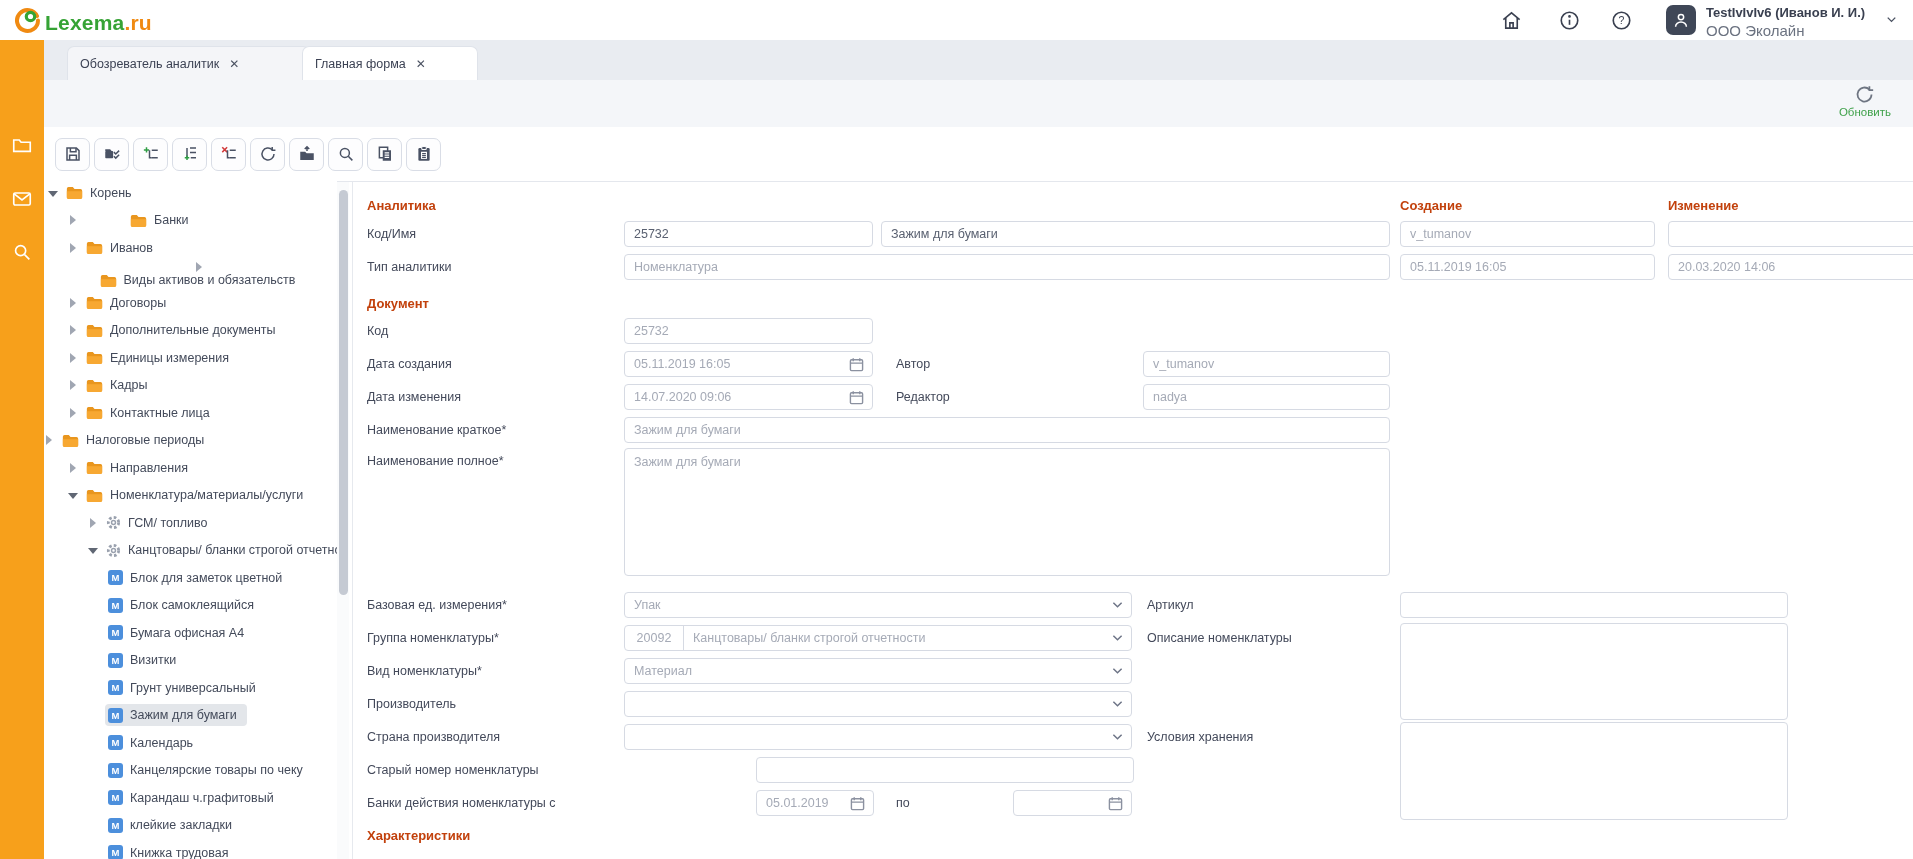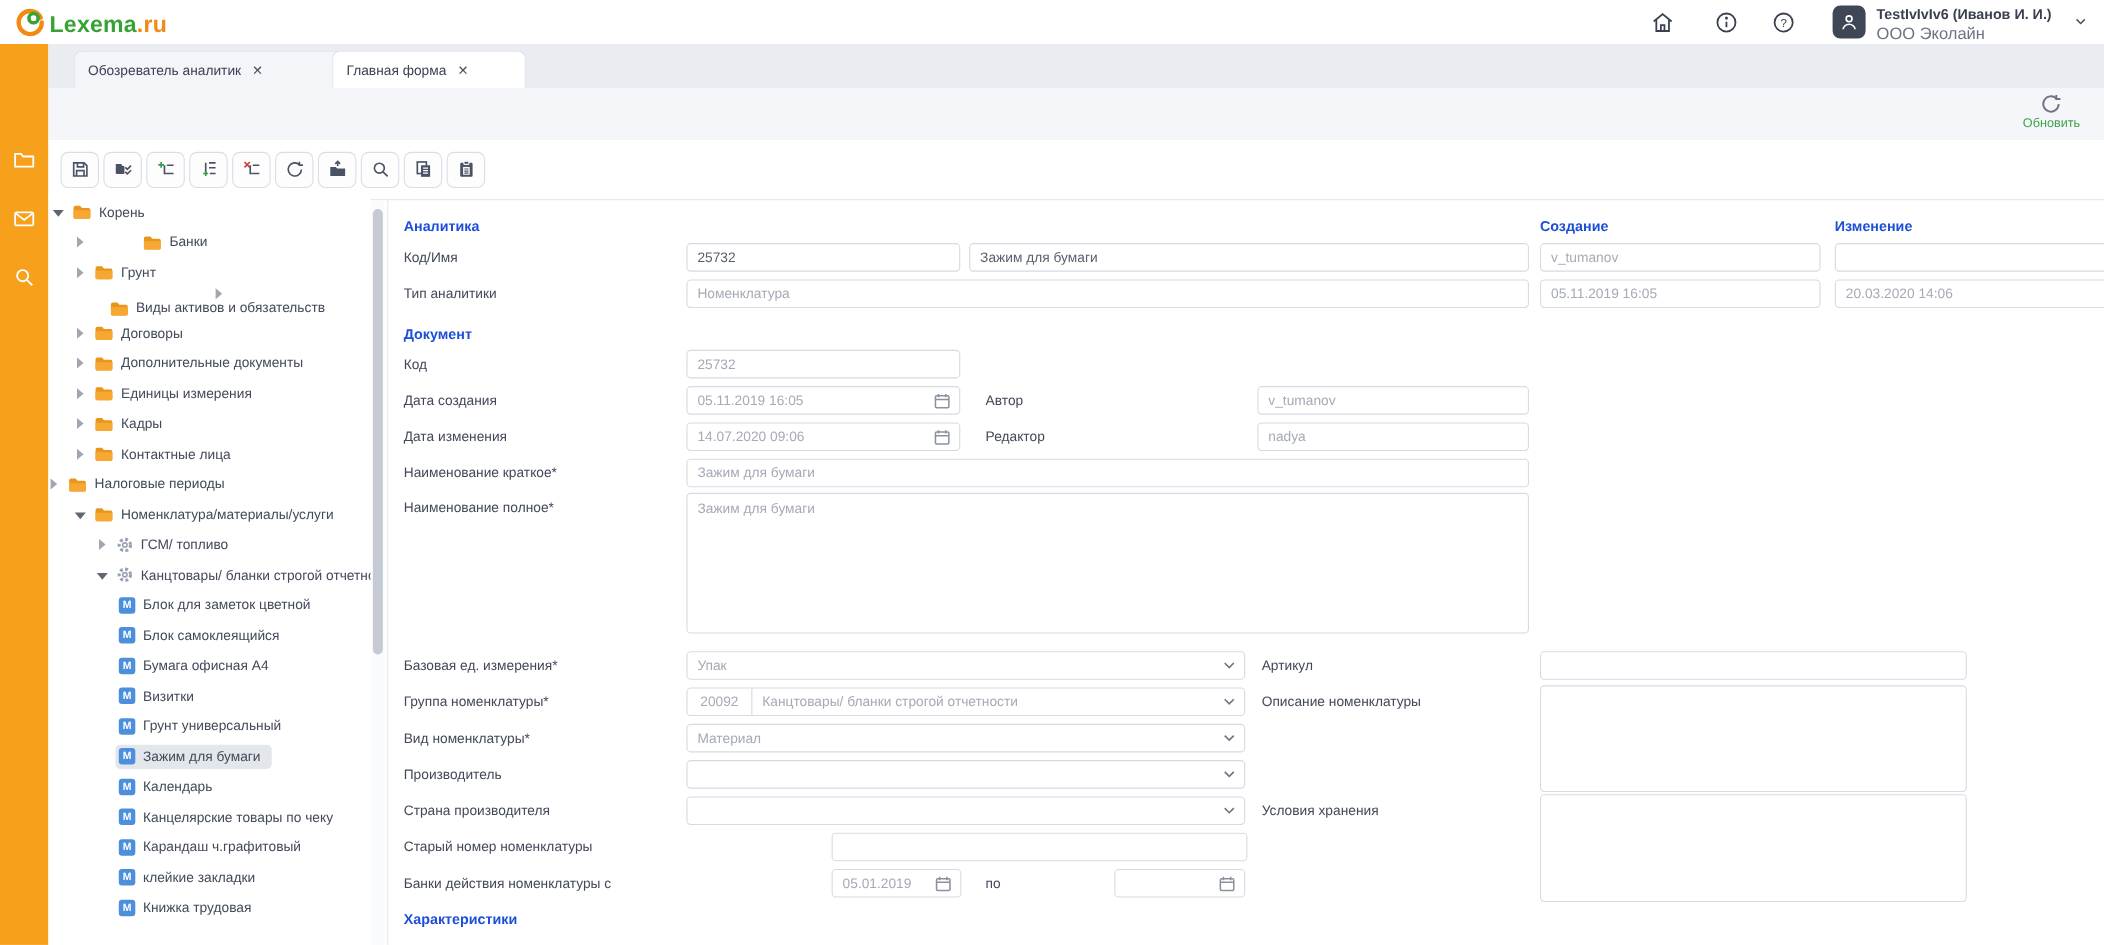--- a/index.html
+++ b/index.html
@@ -47,21 +47,21 @@
   .tgl.col::after{content:"";position:absolute;left:2px;top:0;border-top:5px solid transparent;border-bottom:5px solid transparent;border-left:6px solid #a0a6b2;}
   .rc{display:flex;align-items:center;height:22px;padding:0 10px 0 3px;margin-left:-3px;border-radius:4px;}
   .tree-row.selected .rc{background:#e3e6ea;}
   .t-ico{margin-right:7px;flex:0 0 auto;display:flex;}
   .m-icon{width:15px;height:15px;background:#4C8FDC;border-radius:3px;color:#fff;font-size:9.5px;font-weight:bold;display:flex;align-items:center;justify-content:center;}
   .scrolltrack{position:absolute;left:337px;top:182px;width:12px;height:677px;background:#fafbfc;}
   .scrollthumb{position:absolute;left:339px;top:190px;width:9px;height:405px;background:#c5cad3;border-radius:5px;}
   .vdivider{position:absolute;left:352px;top:182px;width:1px;height:677px;background:#e6e9ee;}
 
   
-  .f-sec{position:absolute;font-size:13px;font-weight:bold;color:#1d4ed8;line-height:20px;white-space:nowrap;}
+  .f-sec{position:absolute;font-size:13px;font-weight:bold;color:#c2410c;line-height:20px;white-space:nowrap;}
   .f-lbl{position:absolute;font-size:12.5px;color:#43495a;line-height:26px;white-space:nowrap;}
   .f-inp{position:absolute;height:26px;border:1px solid #d6dae3;border-radius:4px;background:#fff;display:flex;align-items:center;padding:0 9px;font-size:12.5px;color:#a5aab6;box-sizing:border-box;white-space:nowrap;overflow:hidden;}
   .f-inp.dark{color:#596070;}
   .f-inp.sel,.f-inp.date{justify-content:space-between;padding-right:8px;}
   .f-box{position:absolute;border:1px solid #d6dae3;border-radius:4px;background:#fff;box-sizing:border-box;font-size:12.5px;color:#a5aab6;padding:6px 9px;overflow:hidden;}
   .grp-code{width:58px;height:100%;border-right:1px solid #d6dae3;display:flex;align-items:center;justify-content:center;flex:0 0 auto;margin-right:9px;}
   .grp-val{flex:1;overflow:hidden;white-space:nowrap;}
 </style>
 </head>
 <body>
@@ -276,21 +276,21 @@
       </div>
       <div class="tree-row" style="padding-left: 24px;">
         <span class="tgl col"></span>
         <span class="rc">
           <span class="t-ico">
             <svg width="17" height="15" viewBox="0 0 20 17">
               <path d="M1 4 a2 2 0 0 1 2 -2 h5 l2 2.5 h7 a2 2 0 0 1 2 2 V14 a2 2 0 0 1 -2 2 H3 a2 2 0 0 1 -2 -2 z" fill="#E9961E"></path>
               <path d="M1 7 h18 V14 a2 2 0 0 1 -2 2 H3 a2 2 0 0 1 -2 -2 z" fill="#F7A832"></path>
             </svg>
           </span>
-          <span>Грунт</span>
+          <span>Иванов</span>
         </span>
       </div>
       <div class="tree-row" style="padding-left: 24px; flex-direction: column;">
         <span class="tgl col"></span>
         <span class="rc">
           <span class="t-ico">
             <svg width="17" height="15" viewBox="0 0 20 17">
               <path d="M1 4 a2 2 0 0 1 2 -2 h5 l2 2.5 h7 a2 2 0 0 1 2 2 V14 a2 2 0 0 1 -2 2 H3 a2 2 0 0 1 -2 -2 z" fill="#E9961E"></path>
               <path d="M1 7 h18 V14 a2 2 0 0 1 -2 2 H3 a2 2 0 0 1 -2 -2 z" fill="#F7A832"></path>
             </svg>
@@ -361,20 +361,32 @@
       <div class="tree-row" style="">
         <span class="tgl col"></span>
         <span class="rc">
           <span class="t-ico">
             <svg width="17" height="15" viewBox="0 0 20 17">
               <path d="M1 4 a2 2 0 0 1 2 -2 h5 l2 2.5 h7 a2 2 0 0 1 2 2 V14 a2 2 0 0 1 -2 2 H3 a2 2 0 0 1 -2 -2 z" fill="#E9961E"></path>
               <path d="M1 7 h18 V14 a2 2 0 0 1 -2 2 H3 a2 2 0 0 1 -2 -2 z" fill="#F7A832"></path>
             </svg>
           </span>
           <span>Налоговые периоды</span>
+        </span>
+      </div>
+      <div class="tree-row" style="padding-left: 24px;">
+        <span class="tgl col"></span>
+        <span class="rc">
+          <span class="t-ico">
+            <svg width="17" height="15" viewBox="0 0 20 17">
+              <path d="M1 4 a2 2 0 0 1 2 -2 h5 l2 2.5 h7 a2 2 0 0 1 2 2 V14 a2 2 0 0 1 -2 2 H3 a2 2 0 0 1 -2 -2 z" fill="#E9961E"></path>
+              <path d="M1 7 h18 V14 a2 2 0 0 1 -2 2 H3 a2 2 0 0 1 -2 -2 z" fill="#F7A832"></path>
+            </svg>
+          </span>
+          <span>Направления</span>
         </span>
       </div>
       <div class="tree-row" style="padding-left: 24px;">
         <span class="tgl exp"></span>
         <span class="rc">
           <span class="t-ico">
             <svg width="17" height="15" viewBox="0 0 20 17">
               <path d="M1 4 a2 2 0 0 1 2 -2 h5 l2 2.5 h7 a2 2 0 0 1 2 2 V14 a2 2 0 0 1 -2 2 H3 a2 2 0 0 1 -2 -2 z" fill="#E9961E"></path>
               <path d="M1 7 h18 V14 a2 2 0 0 1 -2 2 H3 a2 2 0 0 1 -2 -2 z" fill="#F7A832"></path>
             </svg>

